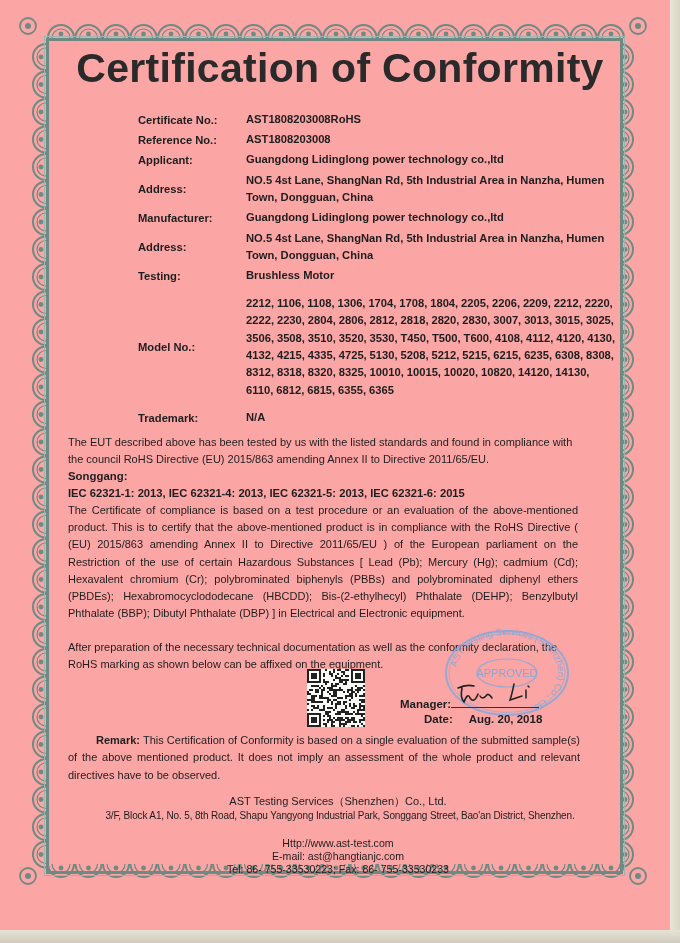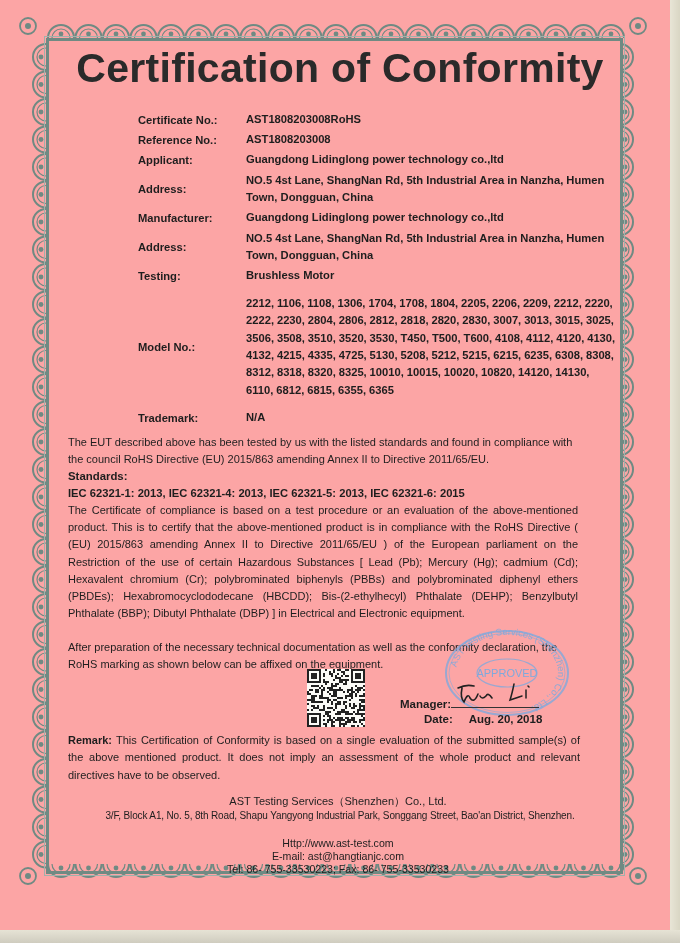--- a/index.html
+++ b/index.html
@@ -58,21 +58,21 @@
     font-weight: bold; font-size: 56px; letter-spacing: 1px; color: #342e2c; line-height: 60px;
   }
   .qr { position: absolute; left: 307px; top: 669px; width: 58px; height: 58px; }
   .manager { position: absolute; left: 400px; top: 697px; font-size: 11.5px; font-weight: bold; }
   .sig-line { display: inline-block; width: 88px; border-bottom: 1px solid #333; height: 10px; vertical-align: baseline; }
   .date { position: absolute; left: 424px; top: 713px; font-size: 11.5px; font-weight: bold; }
   .date span + span { margin-left: 16px; }
   .stamp { position: absolute; left: 442px; top: 628px; width: 130px; height: 90px; }
   .signature { position: absolute; left: 452px; top: 678px; width: 90px; height: 30px; }
   .remark { position: absolute; left: 68px; top: 732px; width: 512px; font-size: 11px; line-height: 17.3px; text-align: justify; text-align-last: left; }
-  .remark b { font-weight: bold; }
+  .remark b { font-weight: bold; margin-left: 28px; }
   .footer { position: absolute; left: 68px; width: 540px; text-align: center; font-size: 10.6px; line-height: 14px; }
   .f1 { top: 794px; font-size: 11px; }
   .f2 { top: 809px; font-size: 10px; letter-spacing: -0.15px; left: 60px; width: 560px; }
   .f3 { top: 822px; margin-top: 40px; }
   .f4 { top: 836px; }
   .f5 { top: 849px; }
 </style>
 </head>
 <body>
 
@@ -433,21 +433,21 @@
       <div class="flabel">Model No.:</div>
       <div class="fvalue">2212, 1106, 1108, 1306, 1704, 1708, 1804, 2205, 2206, 2209, 2212, 2220, 2222, 2230, 2804, 2806, 2812, 2818, 2820, 2830, 3007, 3013, 3015, 3025, 3506, 3508, 3510, 3520, 3530, T450, T500, T600, 4108, 4112, 4120, 4130, 4132, 4215, 4335, 4725, 5130, 5208, 5212, 5215, 6215, 6235, 6308, 8308, 8312, 8318, 8320, 8325, 10010, 10015, 10020, 10820, 14120, 14130, 6110, 6812, 6815, 6355, 6365</div>
     </div>
     <div class="frow single">
       <div class="flabel">Trademark:</div>
       <div class="fvalue">N/A</div>
     </div>
   </div>
 
   <div class="body-text p1">The EUT described above has been tested by us with the listed standards and found in compliance with the council RoHS Directive (EU) 2015/863 amending Annex II to Directive 2011/65/EU.</div>
-  <div class="body-text std-h">Standards:</div>
+  <div class="body-text std-h">Songgang:</div>
   <div class="body-text std">IEC 62321-1: 2013, IEC 62321-4: 2013, IEC 62321-5: 2013, IEC 62321-6: 2015</div>
   <div class="body-text p2">The Certificate of compliance is based on a test procedure or an evaluation of the above-mentioned product. This is to certify that the above-mentioned product is in compliance with the RoHS Directive ( (EU) 2015/863 amending Annex II to Directive 2011/65/EU ) of the European parliament on the Restriction of the use of certain Hazardous Substances [ Lead (Pb); Mercury (Hg); cadmium (Cd); Hexavalent chromium (Cr); polybrominated biphenyls (PBBs) and polybrominated diphenyl ethers (PBDEs); Hexabromocyclododecane (HBCDD); Bis-(2-ethylhecyl) Phthalate (DEHP); Benzylbutyl Phthalate (BBP); Dibutyl Phthalate (DBP) ] in Electrical and Electronic equipment.</div>
   <div class="body-text p3">After preparation of the necessary technical documentation as well as the conformity declaration, the RoHS marking as shown below can be affixed on the equipment.</div>
 
 
   <svg class="qr" id="qr-svg" viewBox="0 0 29 29">
       <rect x="0" y="0" width="29" height="29" fill="#fbfbf7"></rect>
       <rect x="0" y="0" width="1" height="1" fill="#222"></rect>
       <rect x="1" y="0" width="1" height="1" fill="#222"></rect>
       <rect x="2" y="0" width="1" height="1" fill="#222"></rect>

